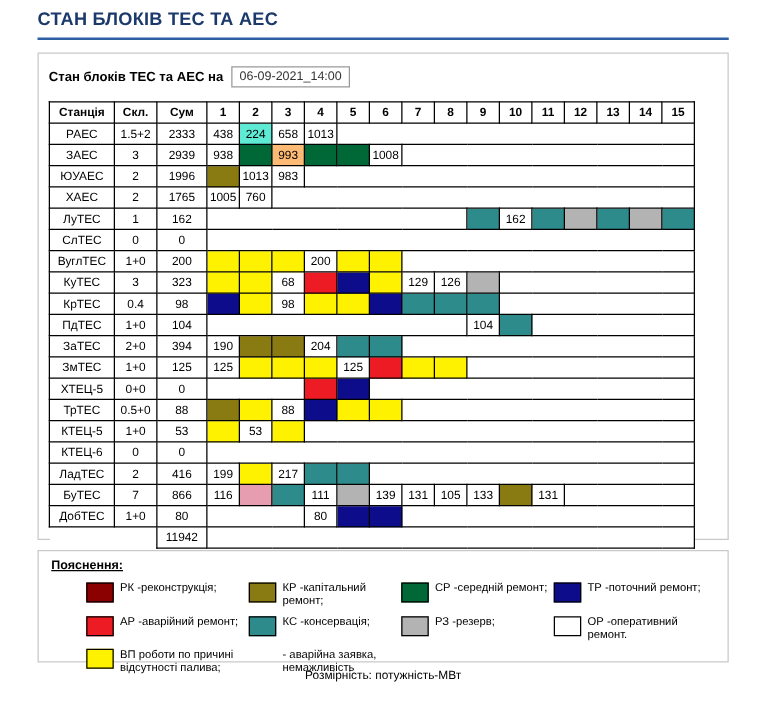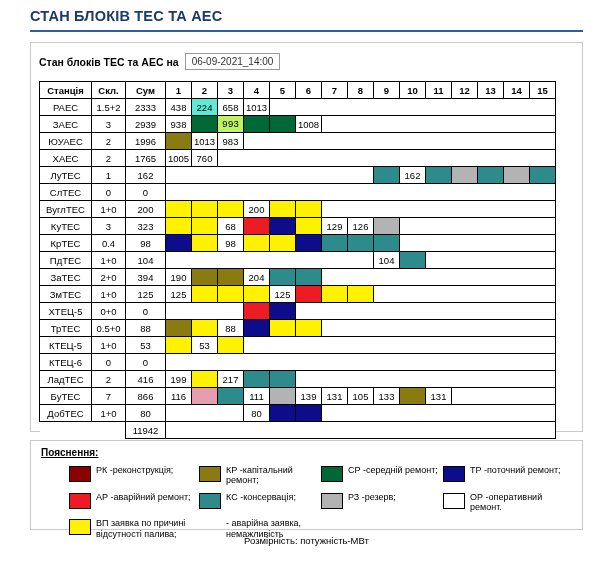--- a/index.html
+++ b/index.html
@@ -168,21 +168,21 @@
             <td class="unit cell-val" style="background: rgb(255, 255, 255);">658</td>
             <td class="unit cell-val" style="background: rgb(255, 255, 255);">1013</td>
             <td class="unit cell-val" colspan="11" style="background: rgb(255, 255, 255); border: 1px solid rgb(0, 0, 0);"></td>
           </tr>
           <tr>
             <td class="c-station">ЗАЕС</td>
             <td class="c-skl">3</td>
             <td class="c-sum">2939</td>
             <td class="unit cell-val" style="background: rgb(255, 255, 255);">938</td>
             <td class="unit cell-val" style="background: rgb(0, 104, 55);"></td>
-            <td class="unit cell-val" style="background: #bef264; font-family: Liberation Mono, monospace;">993</td>
+            <td class="unit cell-val" style="background: #fdba74;">993</td>
             <td class="unit cell-val" style="background: rgb(0, 104, 55);"></td>
             <td class="unit cell-val" style="background: rgb(0, 104, 55);"></td>
             <td class="unit cell-val" style="background: rgb(255, 255, 255);">1008</td>
             <td class="unit cell-val" colspan="9" style="background: rgb(255, 255, 255); border: 1px solid rgb(0, 0, 0);"></td>
           </tr>
           <tr>
             <td class="c-station">ЮУАЕС</td>
             <td class="c-skl">2</td>
             <td class="c-sum">1996</td>
             <td class="unit cell-val" style="background: rgb(138, 122, 18);"></td>
@@ -408,21 +408,21 @@
         <div class="li">
           <span class="swatch" style="background: rgb(179, 179, 179);"></span>
           <span class="li-text">РЗ -резерв;</span>
         </div>
         <div class="li">
           <span class="swatch" style="background: rgb(255, 255, 255);"></span>
           <span class="li-text">ОР -оперативний ремонт.</span>
         </div>
         <div class="li">
           <span class="swatch" style="background: rgb(255, 242, 0);"></span>
-          <span class="li-text">ВП заявка по причині відсутності палива;</span>
+          <span class="li-text">ВП роботи по причині відсутності палива;</span>
         </div>
         <div class="li">
           <span class="swatch" style="background: transparent; border: none;"></span>
           <span class="li-text">- аварійна заявка, немажливість</span>
         </div>
       </div>
     <div class="units-note">Розмірність: потужність-МВт</div>
   </div>
 
 </div>

